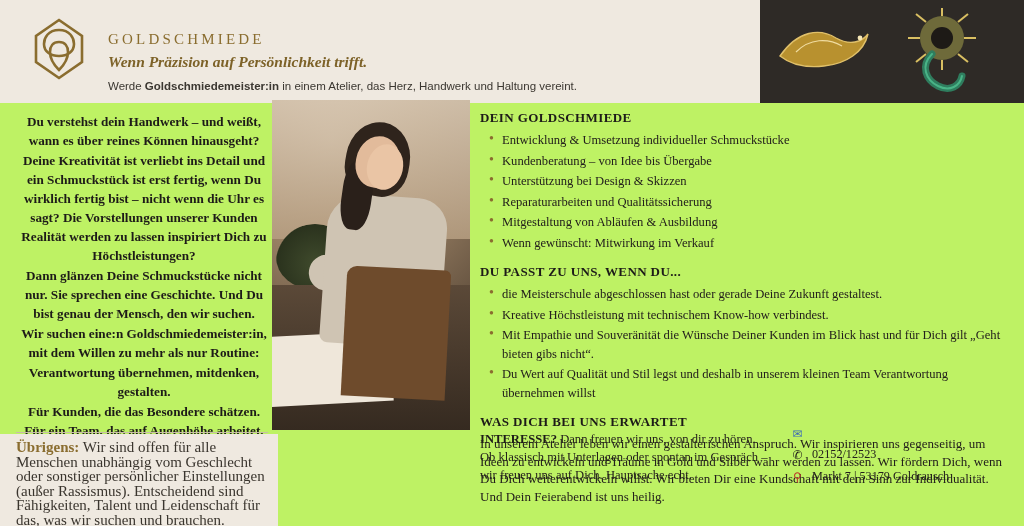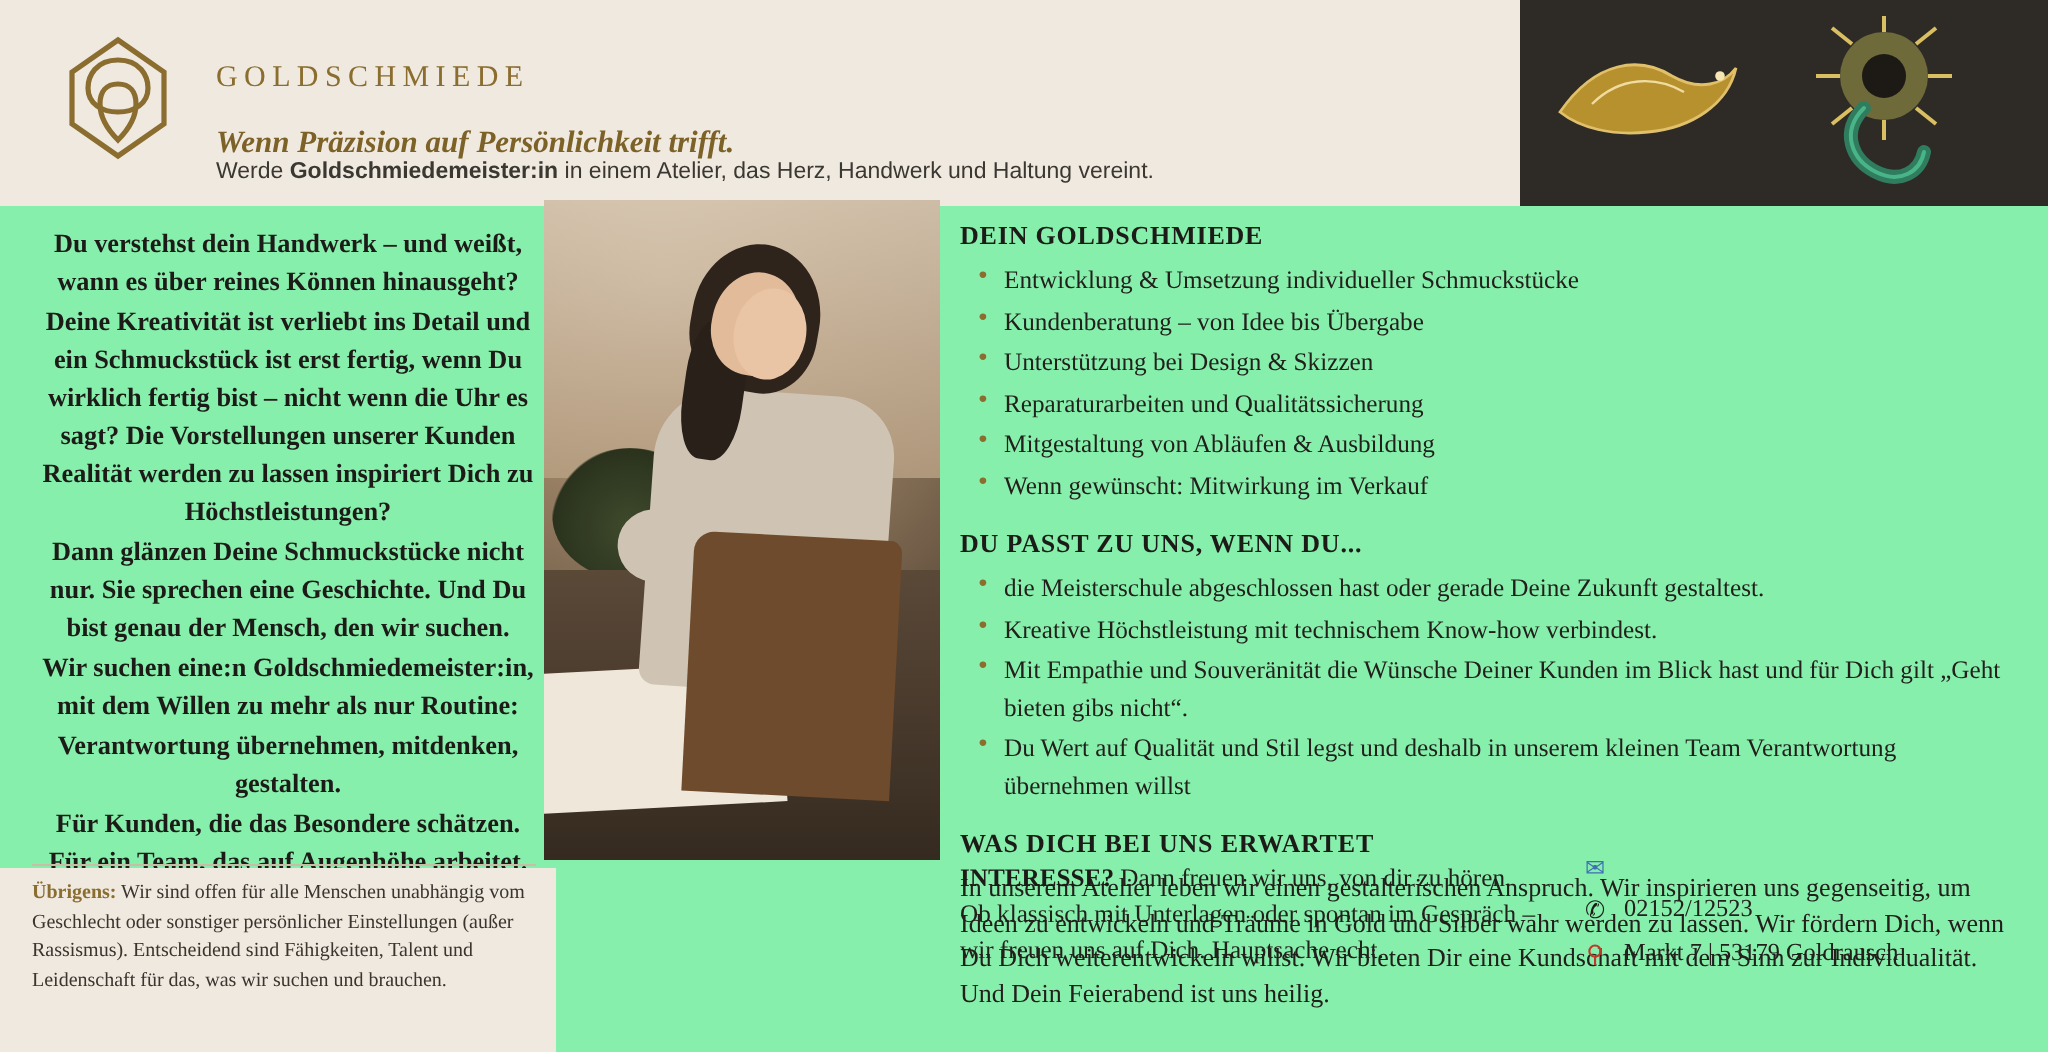--- a/index.html
+++ b/index.html
@@ -11,21 +11,21 @@
   body {
     font-family: "Liberation Serif", serif;
     background: #ffffff;
     position: relative;
   }
 
   .page {
     position: relative;
     width: 1024px;
     height: 526px;
-    background: #86efac;
+    background: #bef264;
   }
 
   
   .header-band {
     position: absolute;
     left: 0; top: 0;
     width: 1024px;
     height: 103px;
     background: #efe9e0;
   }
@@ -57,21 +57,21 @@
     position: absolute;
     left: 108px; top: 31px;
     font-family: "Liberation Serif", serif;
     font-size: 15px;
     letter-spacing: 3.2px;
     color: #8a6d2f;
     font-weight: 400;
   }
   .tagline {
     position: absolute;
-    left: 108px; top: 63px;
+    left: 108px; top: 53px;
     font-family: "Liberation Serif", serif;
     font-style: italic;
     font-weight: bold;
     font-size: 15.5px;
     color: #7d6228;
   }
   .subline {
     position: absolute;
     left: 108px; top: 80px;
     font-family: "Liberation Sans", sans-serif;
@@ -216,21 +216,21 @@
     color: #23201c;
     margin-top: 2px;
   }
 
   
   .note {
     position: absolute;
     left: 16px; top: 440px;
     width: 252px;
     font-family: "Liberation Serif", serif;
-    font-size: 10px;
+    font-size: 15px;
     line-height: 14.5px;
     color: #3a352e;
   }
   .note .hl { color: #8a6d2f; font-weight: bold; }
   .note-rule {
     position: absolute;
     left: 16px; top: 432px;
     width: 252px; height: 1px;
     background: #c9bda8;
   }

